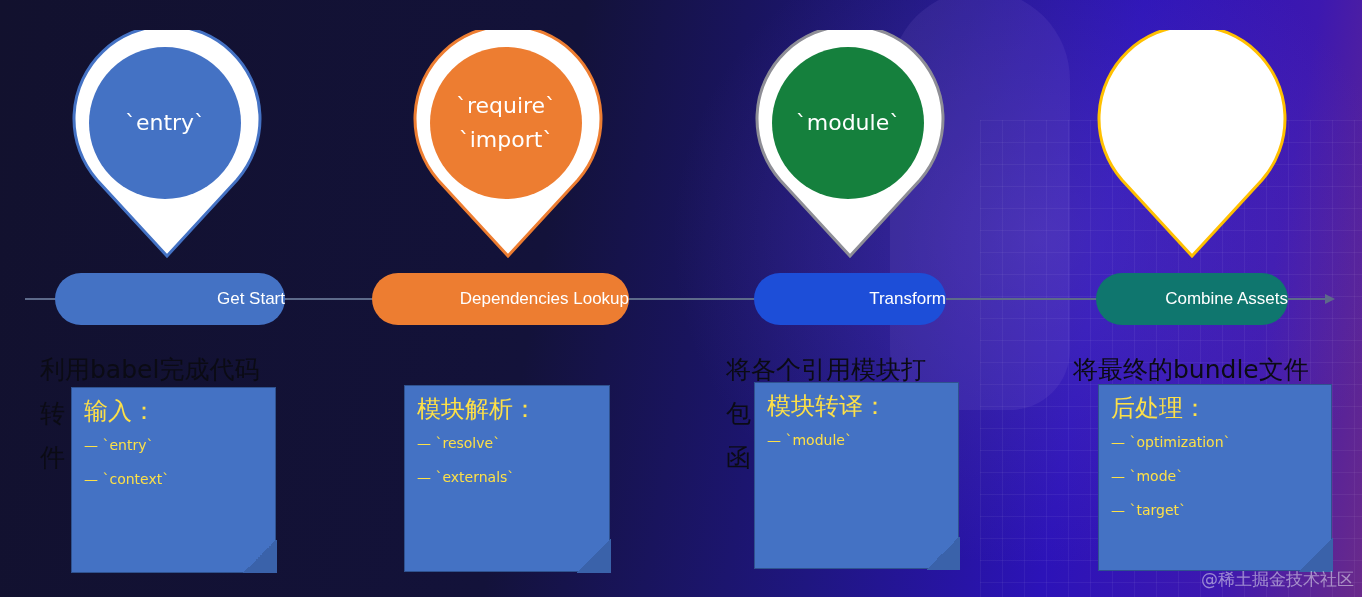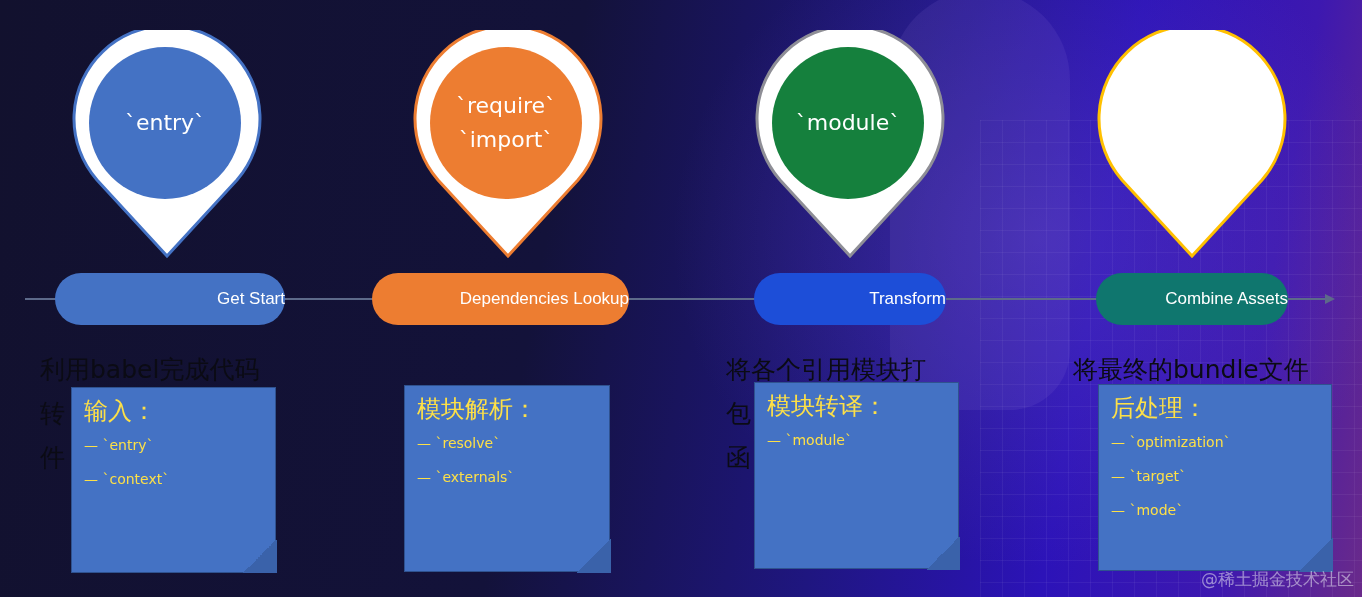--- a/index.html
+++ b/index.html
@@ -152,18 +152,18 @@
 
 <div class="note" style="left:754px; top:382px; width:205px; height:187px;">
   <div class="note-title">模块转译：</div>
   <div class="note-item">—  `module`</div>
 </div>
 <div class="note-fold" style="left:926px; top:536px;"></div>
 
 <div class="note" style="left:1098px; top:384px; width:234px; height:187px;">
   <div class="note-title">后处理：</div>
   <div class="note-item">—  `optimization`</div>
+  <div class="note-item">—  `mode`</div>
   <div class="note-item">—  `target`</div>
-  <div class="note-item">—  `mode`</div>
 </div>
 <div class="note-fold" style="left:1299px; top:538px;"></div>
 
 <div class="footer-wm">@稀土掘金技术社区</div>
 
 </body></html>

